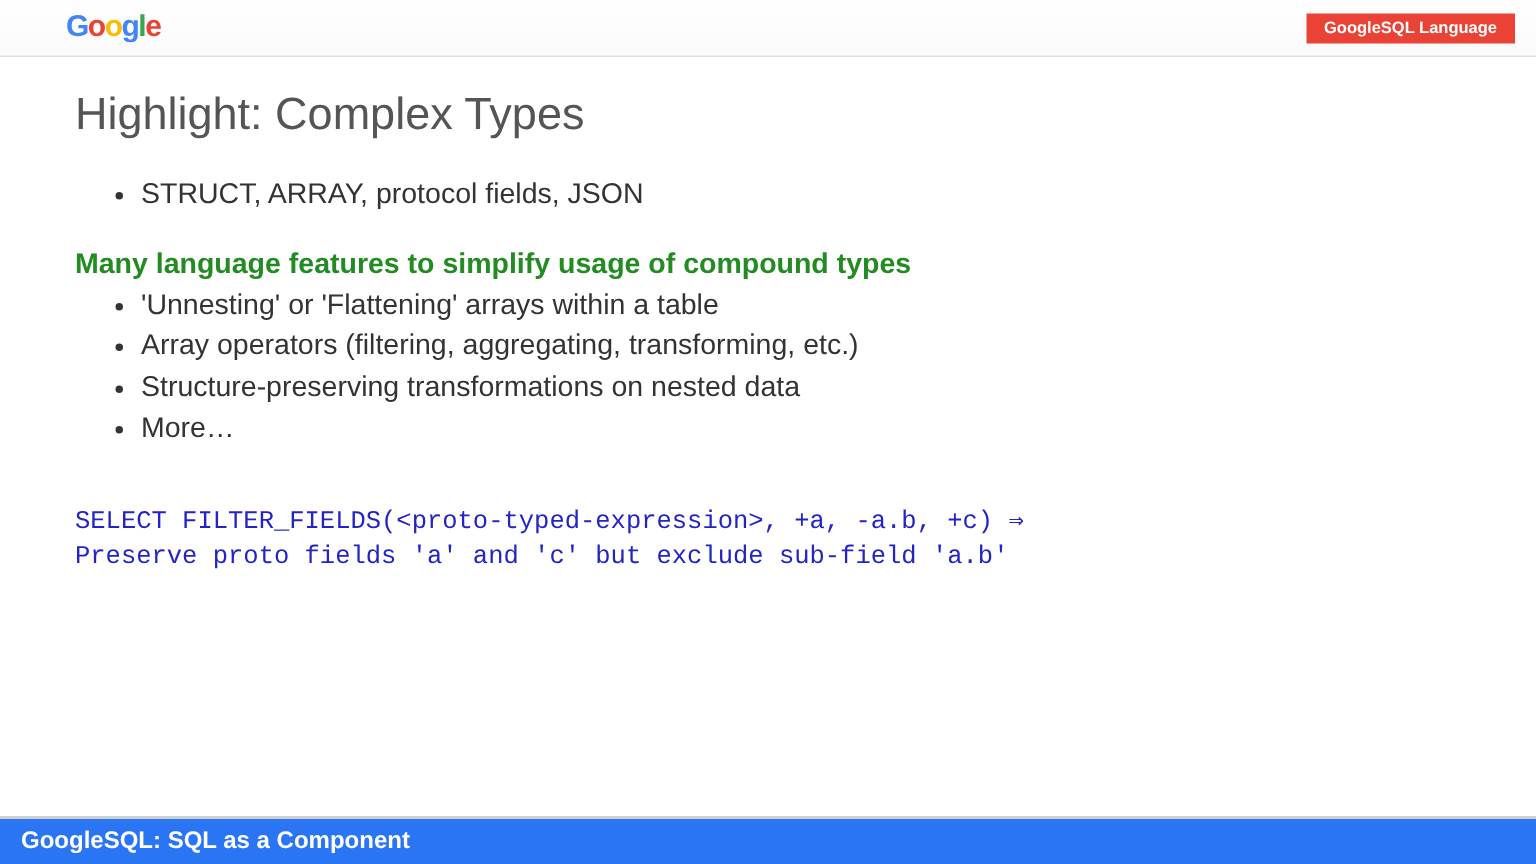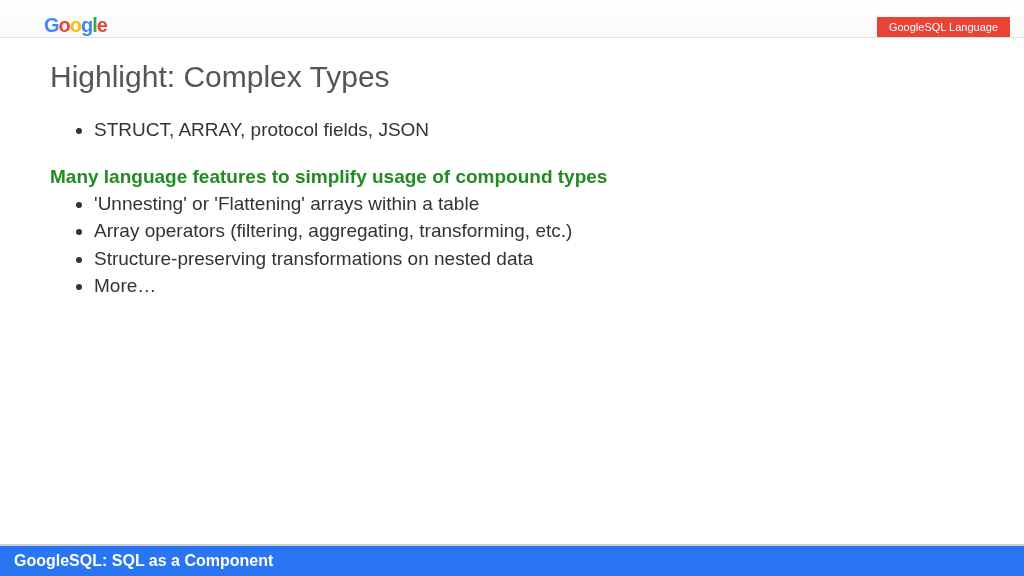--- a/index.html
+++ b/index.html
@@ -1,25 +1,25 @@
 <!DOCTYPE html>
 <html><head>
 <meta charset="utf-8">
 <style>
   * { margin: 0; padding: 0; box-sizing: border-box; }
   html, body { width: 1024px; height: 576px; font-family: Arial, Helvetica, sans-serif; background: #fff; overflow: hidden; }
-  .header { height: 38px; display: flex; align-items: flex-end; justify-content: space-between; padding: 0 14px 0 44px; border-bottom: 1px solid #e0e0e0; background: linear-gradient(#fff,#fafafa); }
+  .header { height: 38px; display: flex; align-items: center; justify-content: space-between; padding: 0 14px 0 44px; border-bottom: 1px solid #e0e0e0; background: linear-gradient(#fff,#fafafa); }
   .logo { font-size: 20px; font-weight: bold; letter-spacing: -1px; }
   .logo .g1 { color: #4285F4; }
   .logo .o1 { color: #EA4335; }
   .logo .o2 { color: #FBBC05; }
   .logo .g2 { color: #4285F4; }
   .logo .l  { color: #34A853; }
   .logo .e  { color: #EA4335; }
-  .badge { background: #EA4335; color: #fff; font-size: 11px; font-weight: normal; padding: 4px 12px; }
+  .badge { background: #EA4335; color: #fff; font-size: 11px; font-weight: bold; padding: 4px 12px; }
   .content { padding: 22px 50px 0 50px; }
   .title { font-size: 30px; font-weight: 400; color: #555; margin-bottom: 22px; letter-spacing: 0px; }
   .section-head { color: #228B22; font-weight: bold; font-size: 19px; margin-bottom: 2px; }
   ul.bullets { list-style: disc; margin: 0 0 22px 44px; }
   ul.bullets li { font-size: 19px; color: #333; line-height: 1.45; font-weight: 400; }
   .code { font-family: "Courier New", monospace; font-size: 17px; color: #2323c8; line-height: 1.35; white-space: pre; margin-top: 2px; }
   .footer { position: absolute; left: 0; bottom: 0; width: 1024px; background: #2a75f3; color: #fff; font-size: 16px; font-weight: bold; padding: 6px 14px; border-top: 2px solid #d0d0d0; }
 </style>
 </head>
 <body>
@@ -40,15 +40,17 @@
 
   <div class="section-head">Many language features to simplify usage of compound types</div>
   <ul class="bullets">
     <li>'Unnesting' or 'Flattening' arrays within a table</li>
     <li>Array operators (filtering, aggregating, transforming, etc.)</li>
     <li>Structure-preserving transformations on nested data</li>
     <li>More…</li>
   </ul>
 
   <div style="height:14px"></div>
+  <div class="code">SELECT FILTER_FIELDS(&lt;proto-typed-expression&gt;, +a, -a.b, +c) ⇒
+Preserve proto fields 'a' and 'c' but exclude sub-field 'a.b'</div>
 </div>
 
 <div class="footer">GoogleSQL: SQL as a Component</div>
 
 </body></html>

